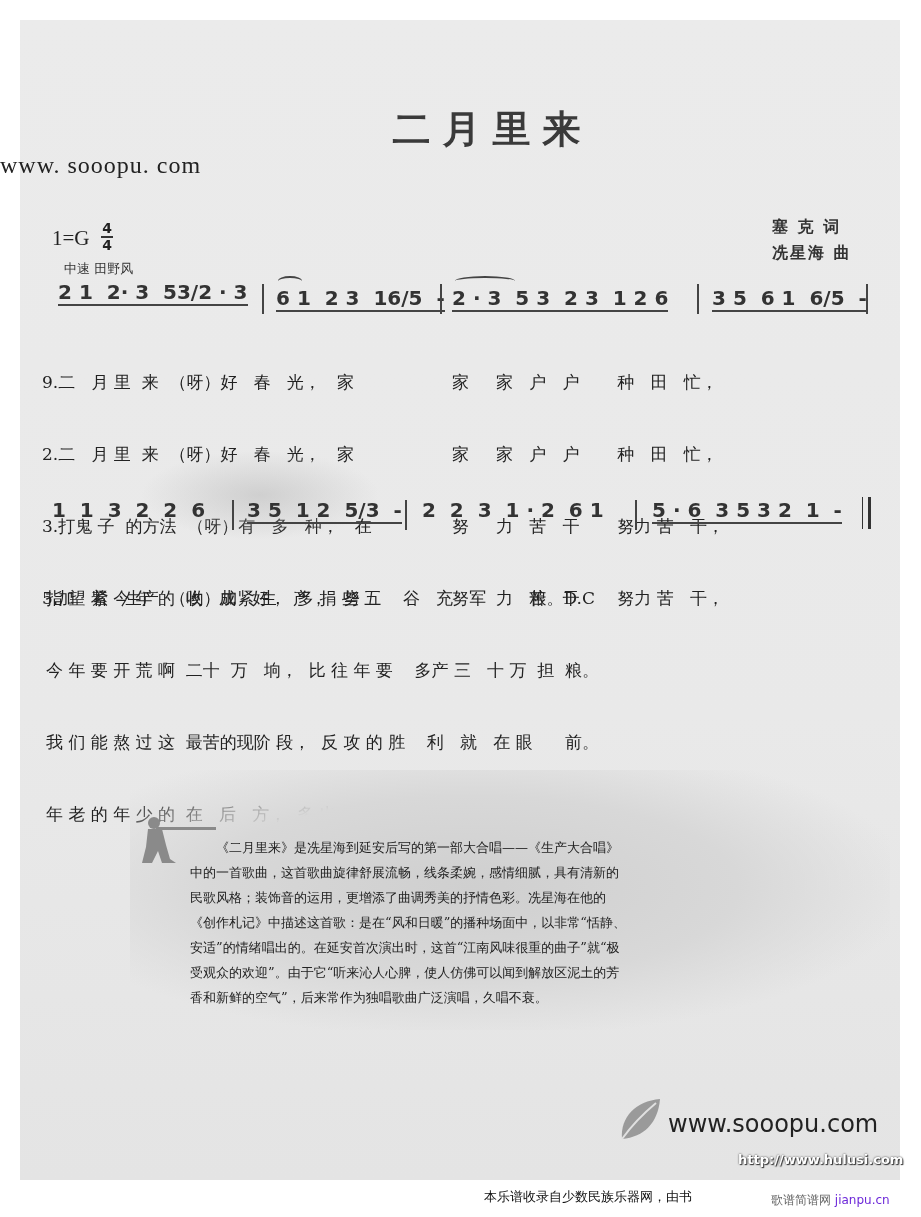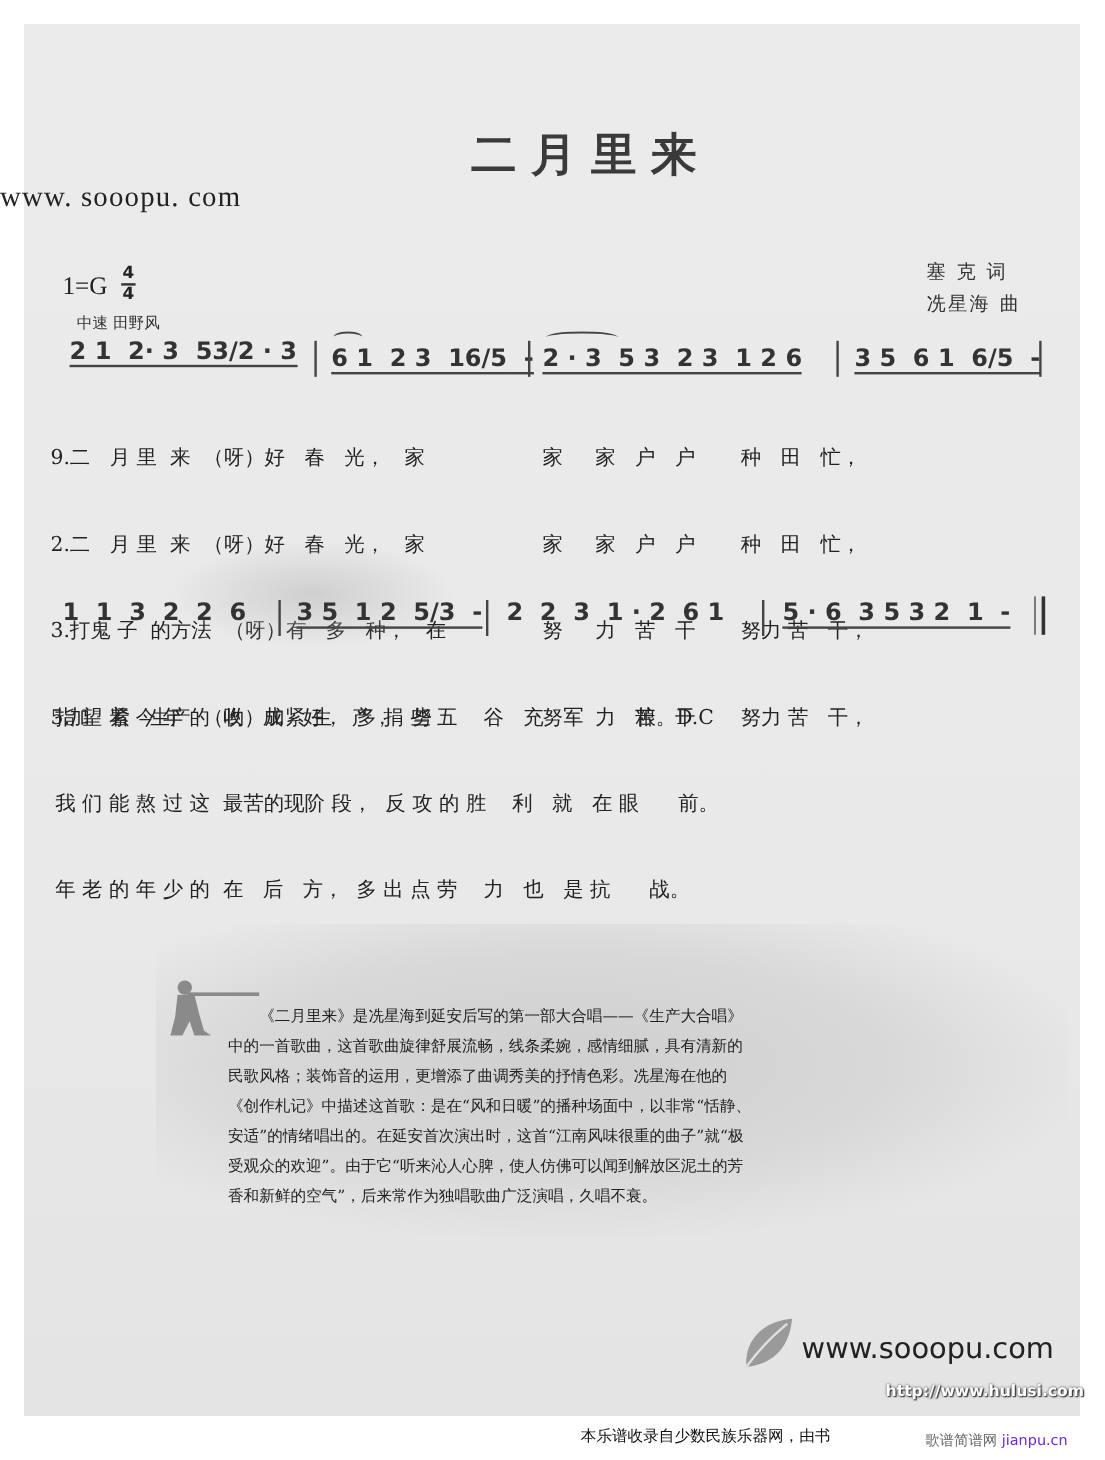--- a/index.html
+++ b/index.html
@@ -15,21 +15,21 @@
   .title {
     left: 0; width: 921px; top: 104px; text-align: center;
     font-family: "DejaVu Sans", sans-serif; font-weight: bold; font-size: 38px; letter-spacing: 12px; color: #3a3a3a; padding-left: 32px;
   }
   .url {
     left: 0; width: 921px; top: 152px; 
     font-family: "Liberation Serif", serif; font-size: 24px; color: #222; letter-spacing: 1px;
   }
   .key { left: 52px; top: 226px; font-family: "Liberation Serif", serif; font-size: 21px; }
   .timesig { left: 101px; top: 222px; font-family: "DejaVu Sans", sans-serif; font-weight: bold; font-size: 14px; line-height: 13px; text-align: center; }
-  .credit { font-family: "DejaVu Serif", serif; font-weight: normal; font-size: 16px; color: #333; letter-spacing: 2px; }
+  .credit { font-family: "DejaVu Serif", serif; font-weight: bold; font-size: 16px; color: #333; letter-spacing: 2px; }
   .tempo { left: 64px; top: 260px; font-family: "DejaVu Sans", sans-serif; font-size: 13px; color: #333; }
   .notes {
     font-family: "DejaVu Sans", sans-serif; font-weight: bold; font-size: 20px; color: #333; white-space: pre;
   }
   .bar { width: 2px; height: 30px; background: #444; }
   .lyrics { font-family: "DejaVu Serif", serif; font-size: 17px; color: #222; line-height: 24px; white-space: pre; }
   .ul { border-bottom: 2px solid #444; }
   .slur { border-top: 2px solid #444; border-radius: 50% 50% 0 0; height: 8px; }
   .desc-bg {
     left: 130px; top: 770px; width: 760px; height: 260px;
@@ -110,20 +110,21 @@
 </div>
 <div class="abs bar" style="left:635px;top:500px;"></div>
 <div class="abs" style="left:652px;top:498px;">
   <span class="notes ul">5 · 6  3 5 3 2  1  -</span>
 </div>
 <div class="abs" style="left:868px;top:497px;width:3px;height:32px;background:#333;"></div>
 <div class="abs" style="left:862px;top:497px;width:1px;height:32px;background:#333;"></div>
 
 <div class="abs lyrics" style="left:46px;top:538px;">
   <div>指 望 着 今 年 的  收   成   好，  多 捐 些 五    谷   充   军        粮。D.C</div>
+  <div>今 年 要 开 荒 啊  二十  万   垧，  比 往 年 要    多产 三   十 万  担  粮。</div>
   <div>我 们 能 熬 过 这  最苦的现阶 段，  反 攻 的 胜    利   就   在 眼      前。</div>
   <div>年 老 的 年 少 的  在   后   方，  多 出 点 劳    力   也   是 抗      战。</div>
 </div>
 
 <div class="abs desc-bg"></div>
 <svg class="abs" style="left:140px;top:815px;" width="80" height="55" viewBox="0 0 80 55">
   <circle cx="14" cy="8" r="6" fill="#8a8a8a"></circle>
   <path d="M8 14 L22 14 L26 30 L30 44 L36 48 L22 48 L18 36 L12 48 L2 48 L6 32 Z" fill="#8a8a8a"></path>
   <rect x="16" y="12" width="60" height="3" fill="#8a8a8a"></rect>
 </svg>

